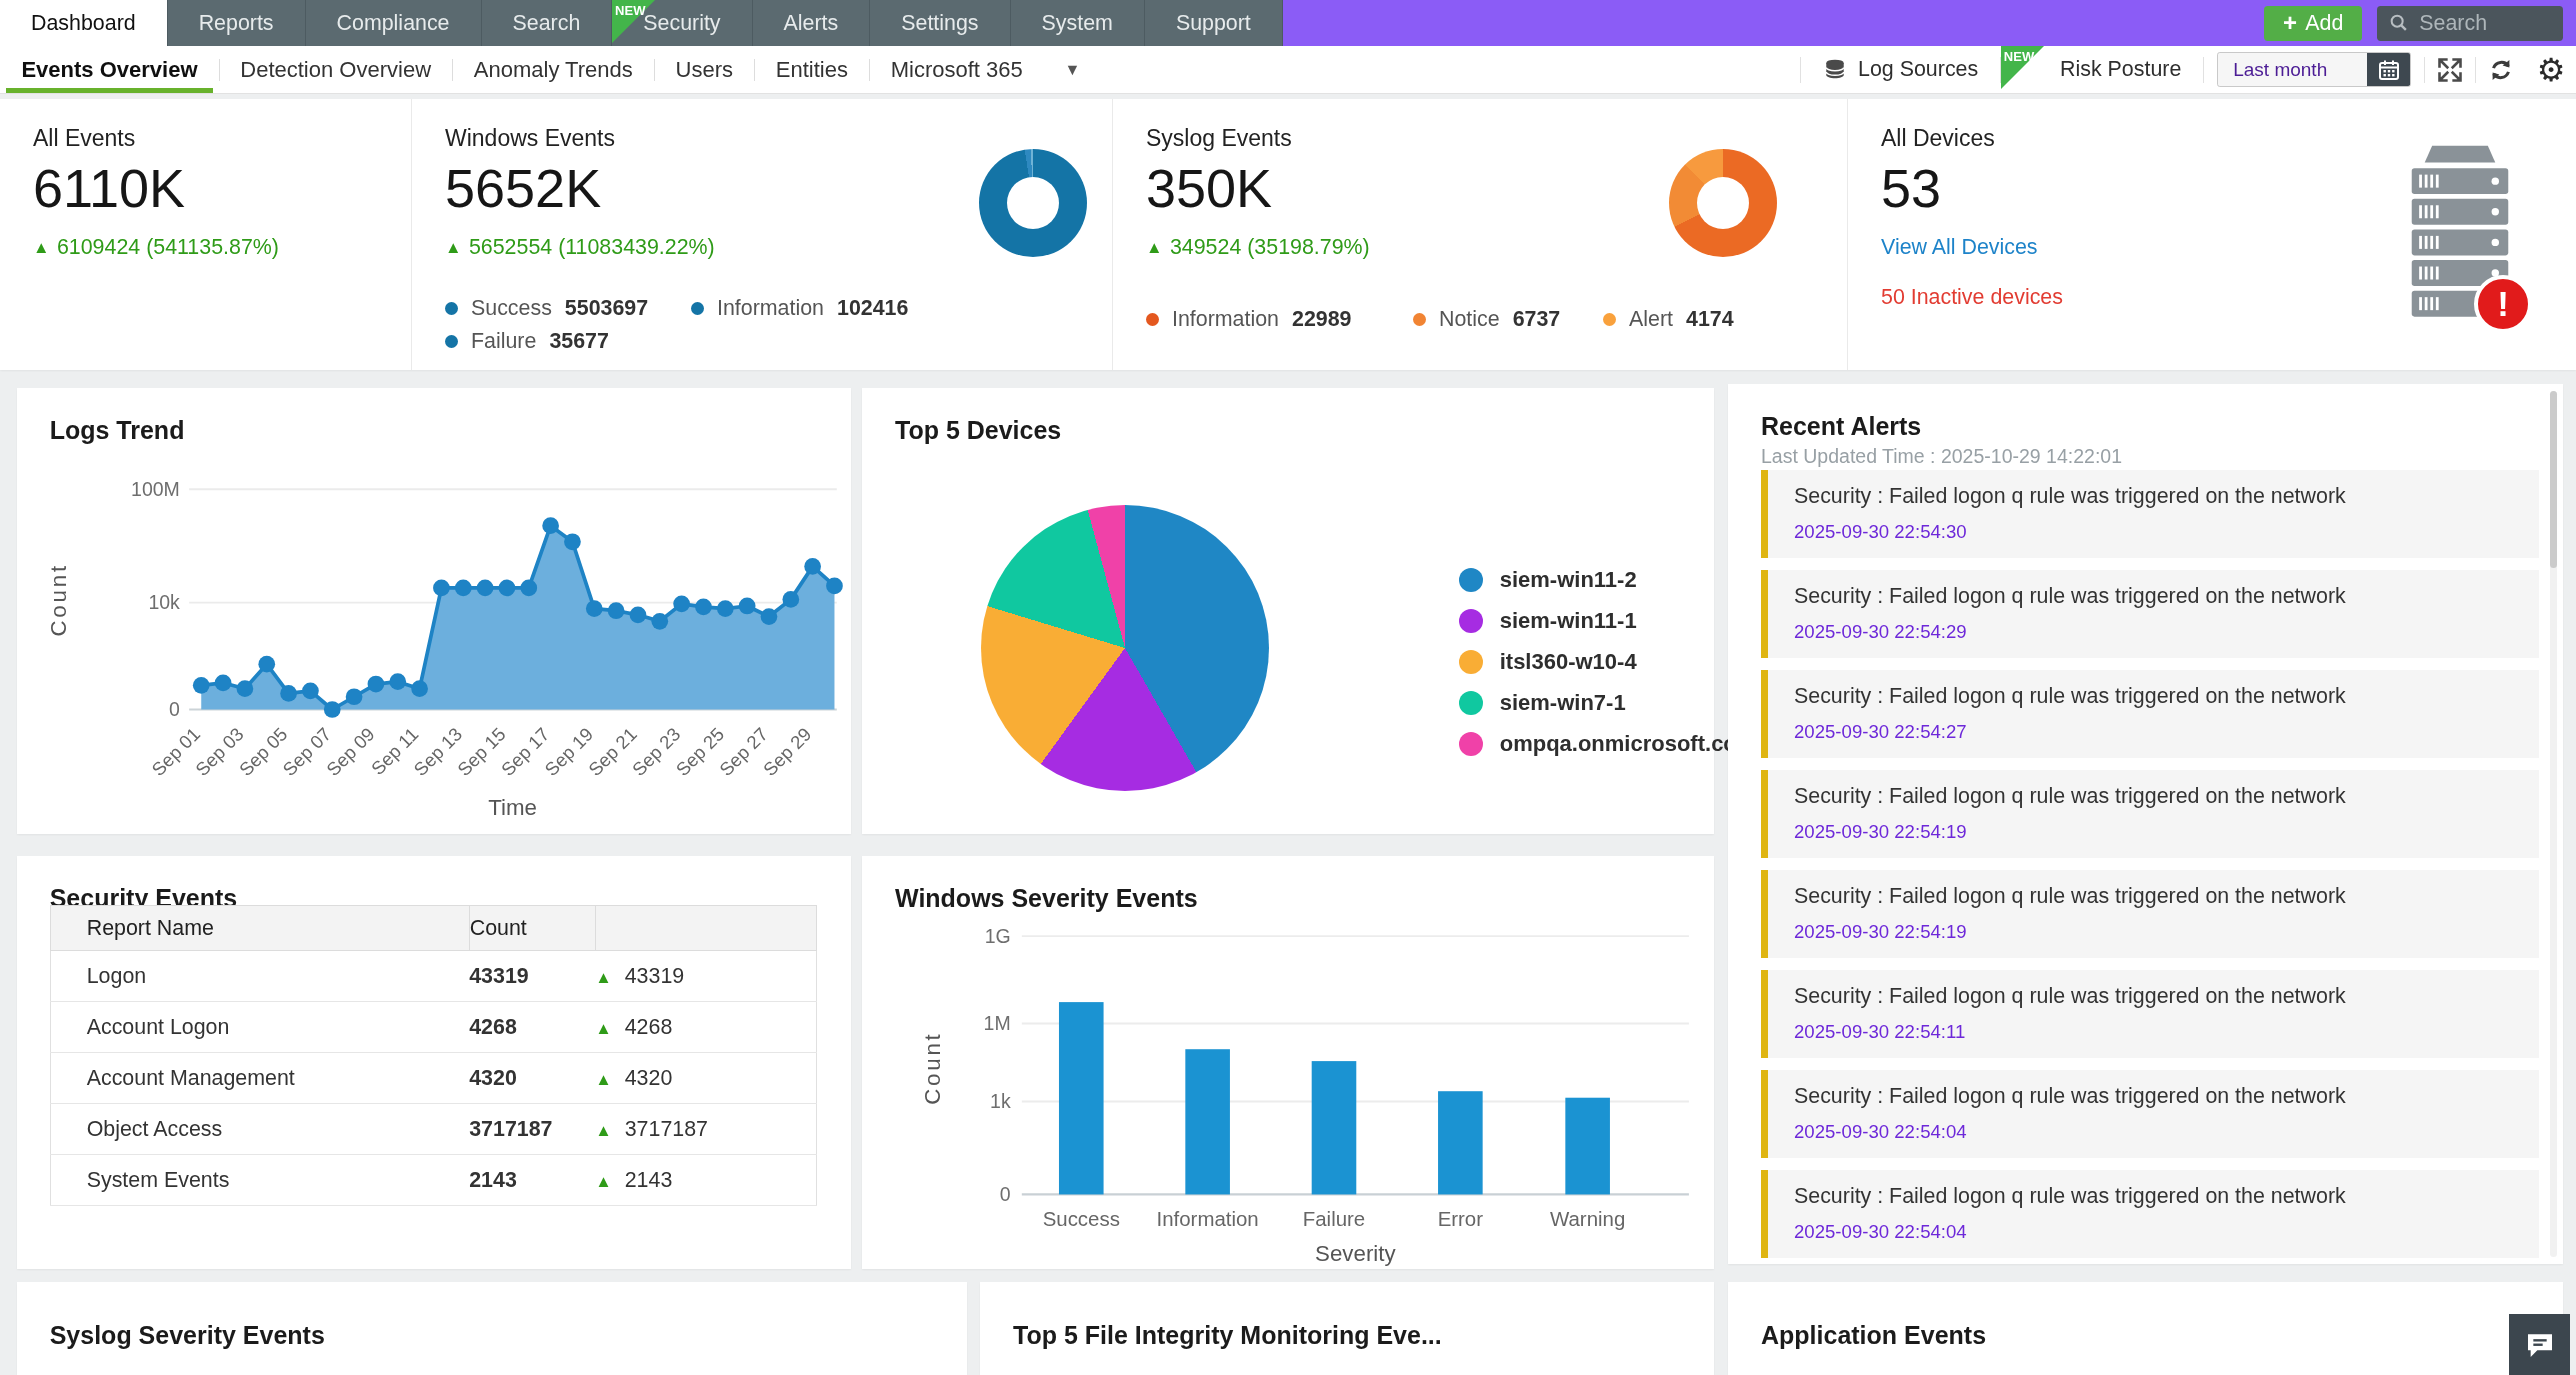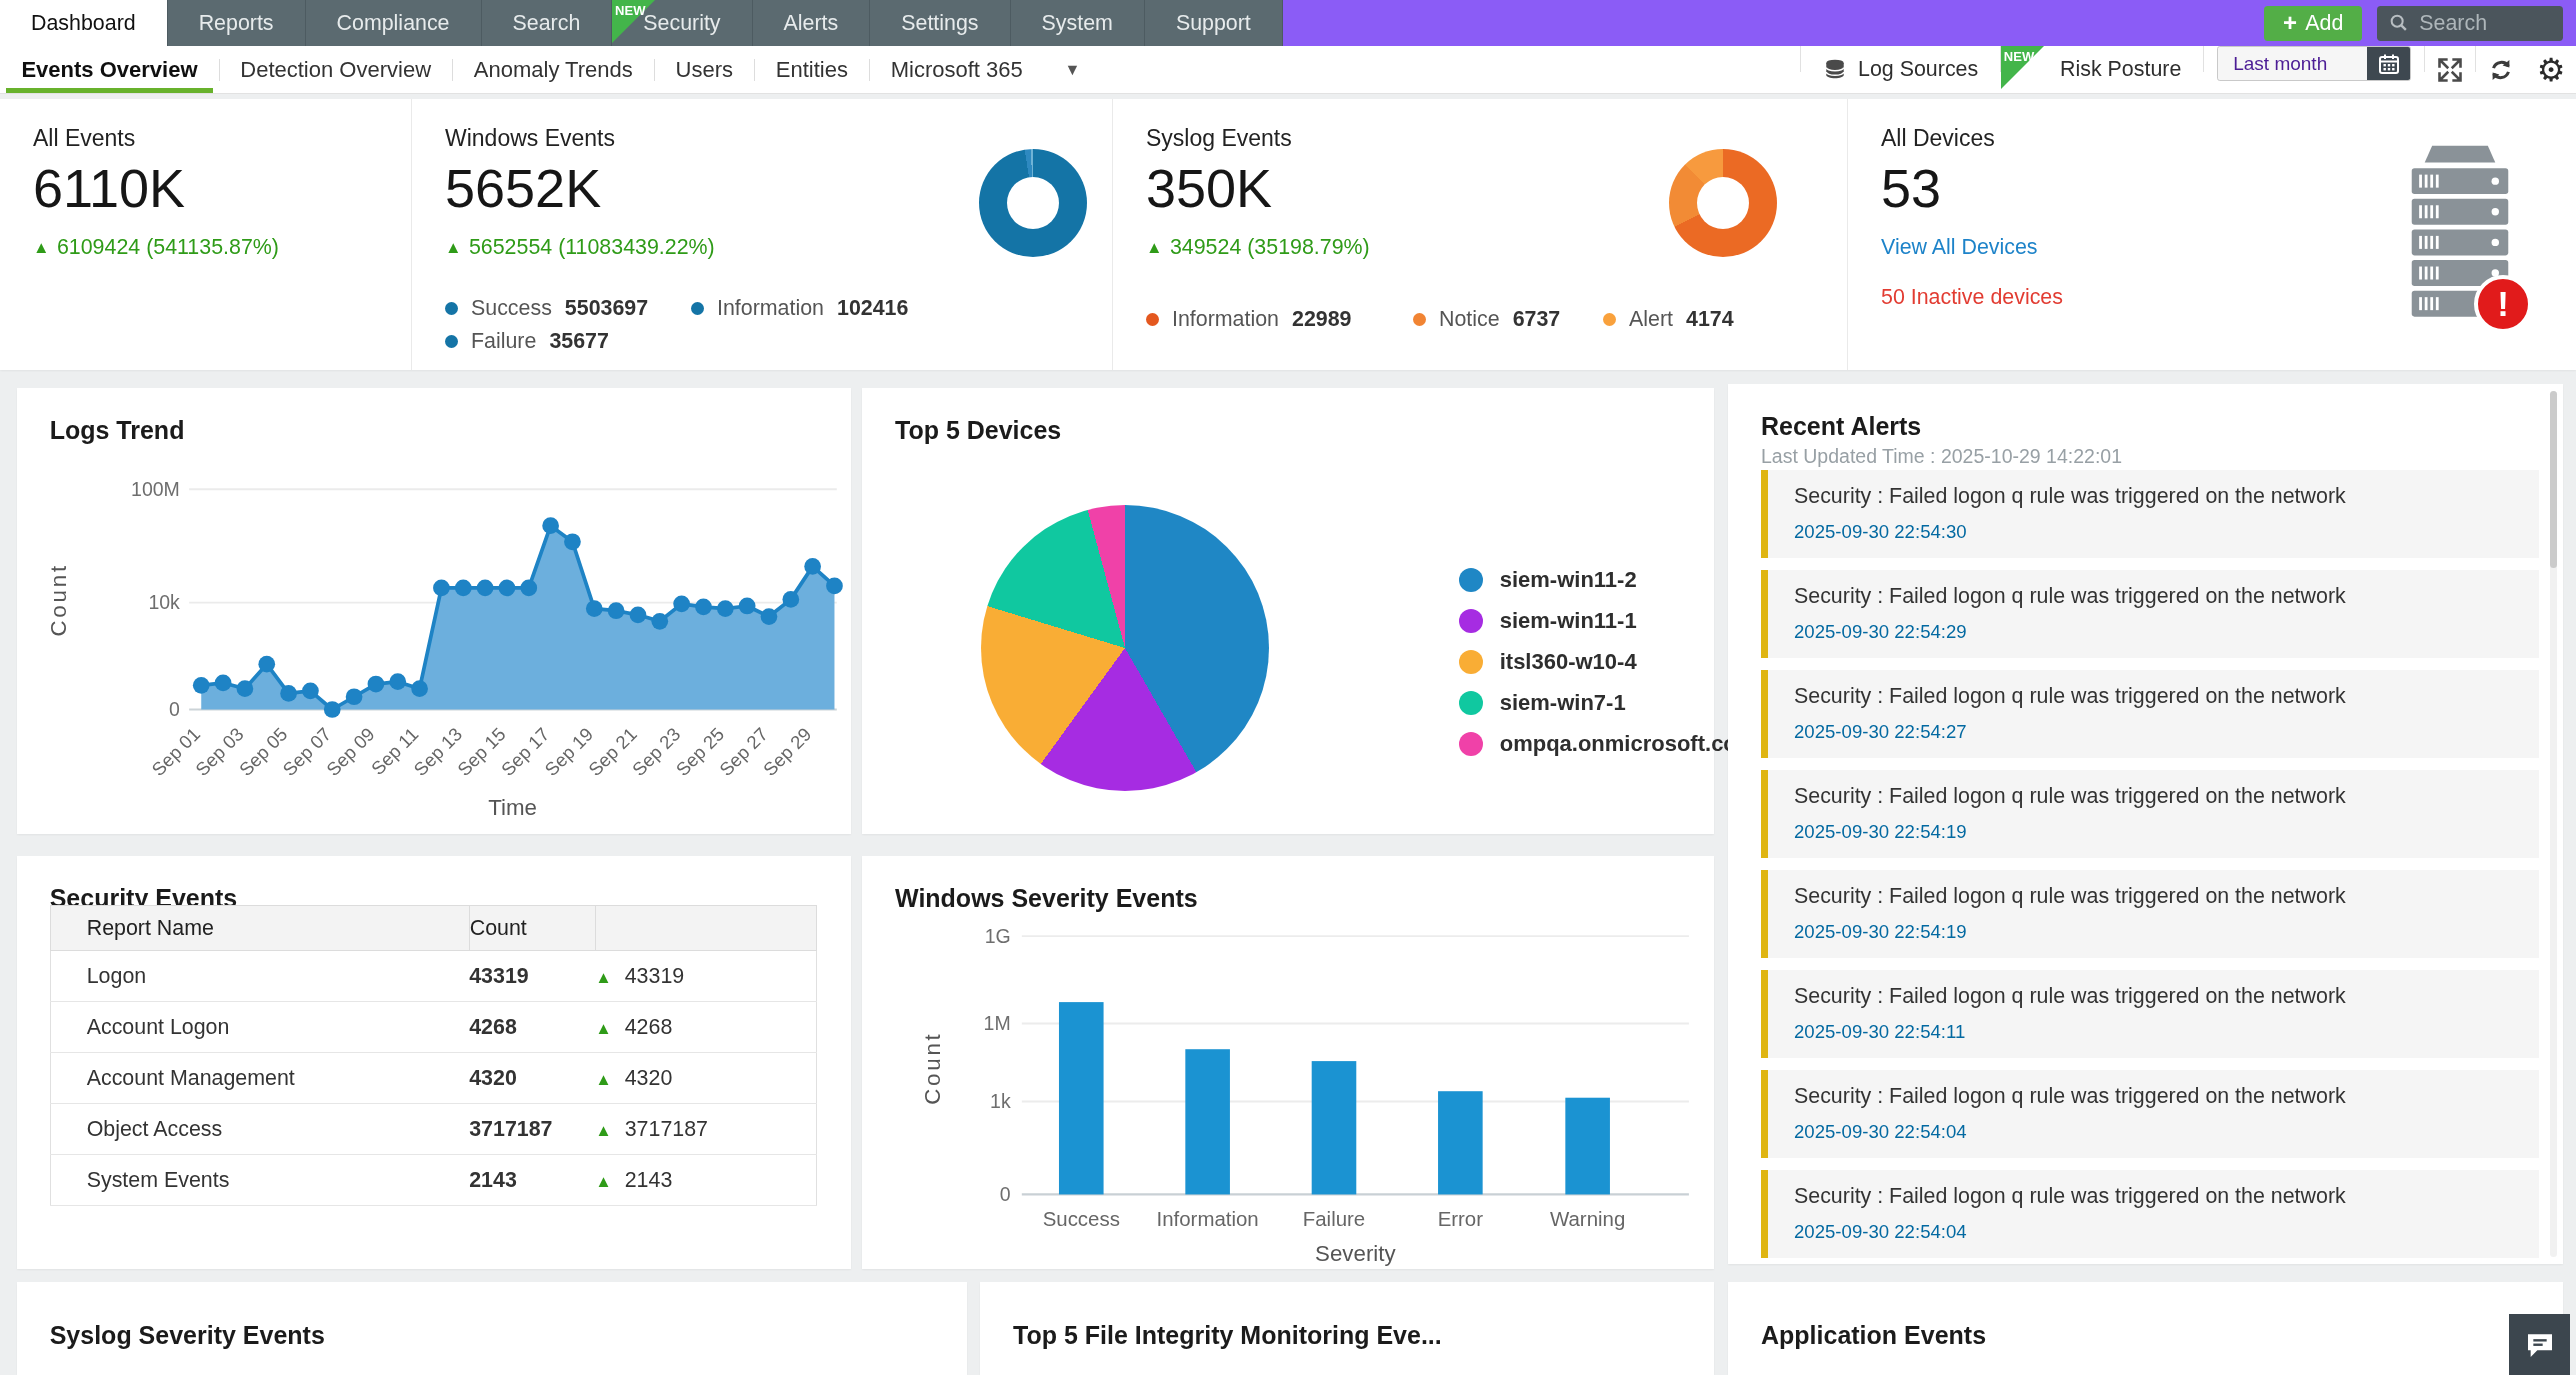--- a/index.html
+++ b/index.html
@@ -20,21 +20,21 @@
   .searchbox{display:flex;align-items:center;gap:9.3px;background:#4b555c;border-radius:3.7px;height:35px;width:186px;padding:0 11px;color:#aeb6ba;font-size:21.4px;cursor:text}
 
   
   #subnav{position:absolute;left:0;top:46px;width:2576px;height:48px;background:#fff;border-bottom:0.9px solid #e2e2e2;display:flex;align-items:center}
   .subtabs{display:flex;align-items:center;height:100%;}
   .subtab{position:relative;font-size:22px;color:#333;padding:0 21.4px;height:100%;display:flex;align-items:center;cursor:pointer;white-space:nowrap}
   .subtab:not(:first-child)::before{content:"";position:absolute;left:0;top:13px;height:22px;width:0.9px;background:#ddd}
   .subtab.active{font-weight:bold;color:#0f0f0f}
   .subtab.active::after{content:"";position:absolute;left:5.6px;right:5.6px;bottom:0;height:4.6px;background:#68b22c}
   .caret{font-size:16px;color:#555;padding:0 20.4px;cursor:pointer}
-  .subnav-right{margin-left:auto;display:flex;align-items:flex-start;height:100%}
+  .subnav-right{margin-left:auto;display:flex;align-items:center;height:100%}
   .sep{width:0.9px;height:26px;background:#e1e1e1}
   .snr-item{display:flex;align-items:center;gap:11px;font-size:21.4px;color:#2e2e2e;padding:0 22px;height:100%;cursor:pointer;position:relative}
   .snr-item.risk{padding-left:59px}
   .ribbon2{position:absolute;left:0;top:0;width:0;height:0;border-top:43px solid #43b54a;border-right:43px solid transparent}
   .ribbon2-text{position:absolute;left:2.8px;top:3.7px;color:#fff;font-size:13px;font-weight:bold;line-height:13px}
   .date-select{display:flex;align-items:center;height:35px;border:0.9px solid #c9c9c9;background:#f6f6f6;border-radius:2.8px;overflow:hidden;margin:0 13px;cursor:pointer}
   .date-text{font-size:19px;color:#4c1d95;padding:0 15px;width:149px}
   .cal-btn{width:43px;height:35px;background:#3e4850;display:flex;align-items:center;justify-content:center;cursor:pointer}
   .icon-btn{width:50px;height:48px;display:flex;align-items:center;justify-content:center;cursor:pointer}
   .gear{font-size:32px;color:#2b2b2b;line-height:32px}
@@ -80,21 +80,21 @@
   #pie{position:absolute;left:119px;top:117px;width:288px;height:286px;border-radius:50%}
   #pie-legend{position:absolute;left:597px;top:171px}
   .pleg{display:flex;align-items:center;gap:16.7px;height:41px;font-size:22px;font-weight:bold;color:#2e2e2e;white-space:nowrap;cursor:pointer}
   .pleg .leg-dot{width:24px;height:24px}
 
   
   #alerts-sub{position:absolute;left:33px;top:61px;font-size:19.5px;color:#98a0a5}
   #alerts-list{position:absolute;left:33px;top:86px;right:24px;bottom:3.7px;overflow:hidden}
   .alert-card{position:relative;height:88px;margin-bottom:12px;background:#f5f5f5;border-left:7.4px solid #dfb512;cursor:pointer}
   .alert-msg{position:absolute;left:26px;top:14px;font-size:21.4px;color:#333;white-space:nowrap}
-  .alert-time{position:absolute;left:26px;top:51px;font-size:18.6px;color:#0369a1}
+  .alert-time{position:absolute;left:26px;top:51px;font-size:18.6px;color:#6d28d9}
   .scroll-track{position:absolute;right:5.6px;top:7.4px;bottom:7.4px;width:7.4px;background:#f1f1f1;border-radius:3.7px}
   .scroll-thumb{position:absolute;right:5.6px;top:7.4px;width:7.4px;height:177px;background:#cbcbcb;border-radius:3.7px;cursor:grab}
 
   
   #sec-table{position:absolute;left:33px;top:49px;width:767px;border-collapse:collapse;font-size:21.4px;border:0.9px solid #e0e0e0}
   #sec-table th{background:#f3f3f3;border:0.9px solid #dcdcdc;height:45px;text-align:left;font-weight:normal;color:#222}
   #sec-table th:first-child,#sec-table td:first-child{padding-left:36px}
   #sec-table td{height:51px;border-bottom:0.9px solid #e6e6e6;color:#333}
   .cnt{font-weight:bold;color:#222}
   .dcell{color:#444}

